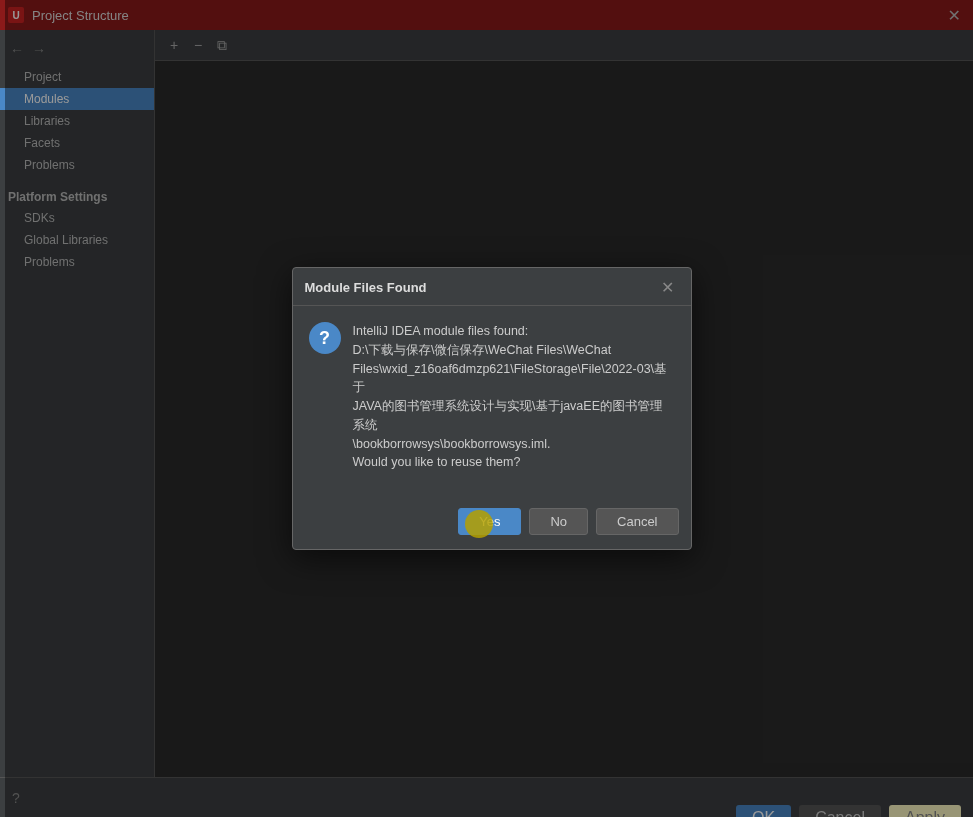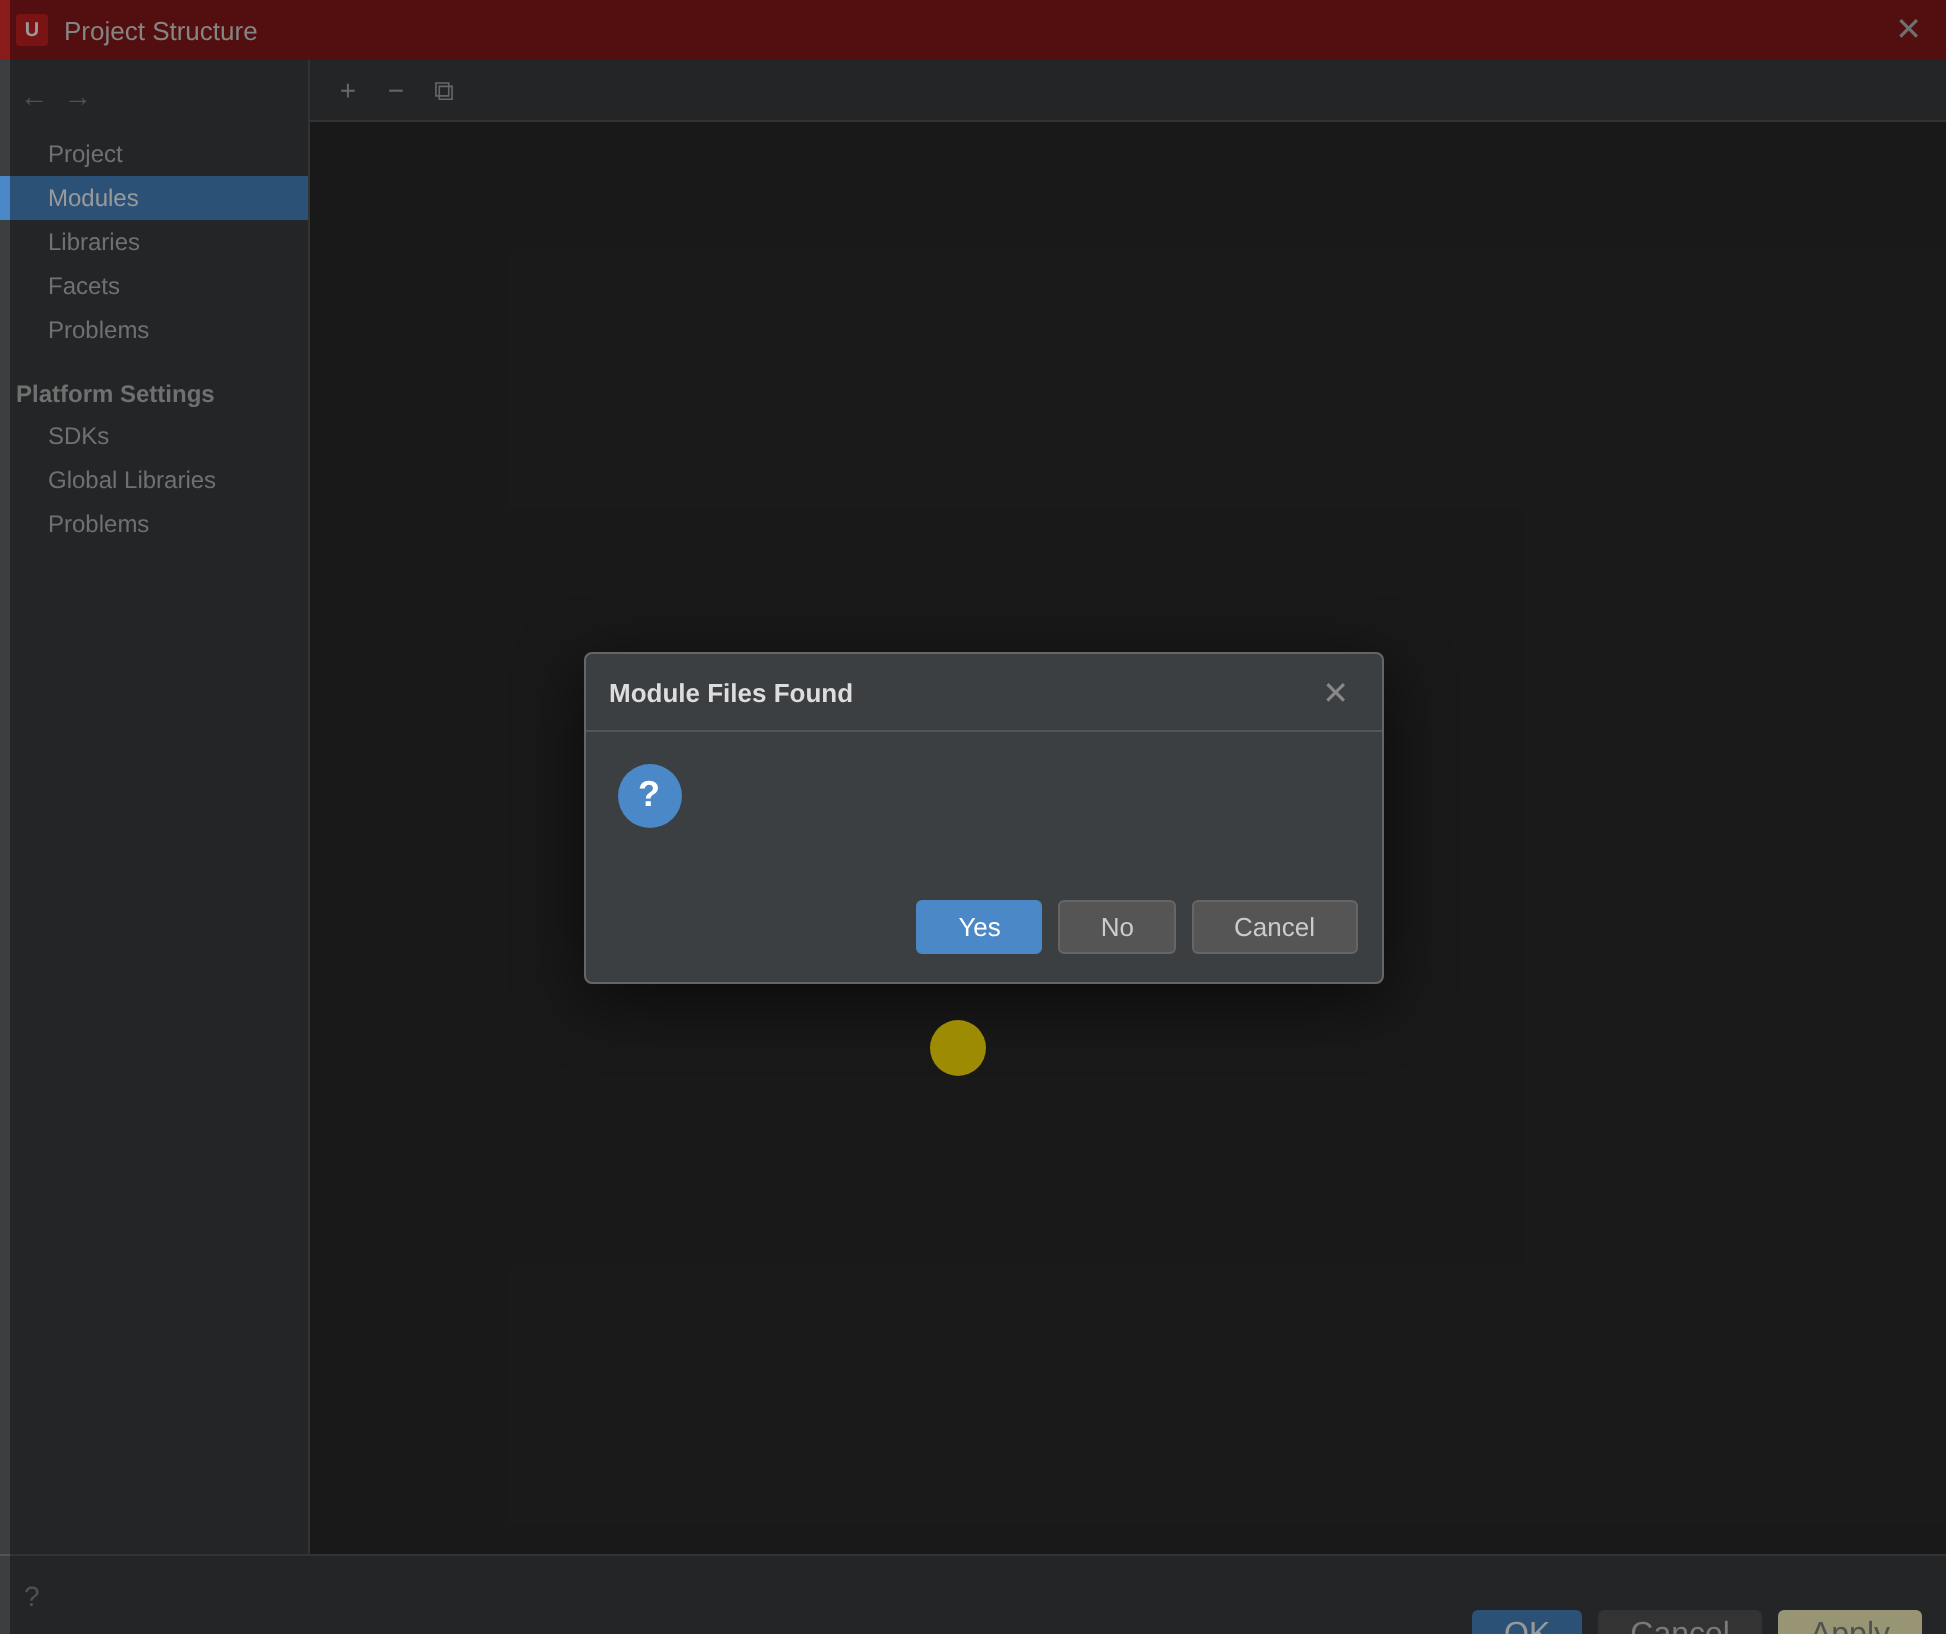--- a/index.html
+++ b/index.html
@@ -354,20 +354,23 @@
 <div class="modal-overlay">
   <div class="dialog">
     <div class="dialog-header">
       <span class="dialog-title">Module Files Found</span>
       <span class="dialog-close">✕</span>
     </div>
     <div class="dialog-body">
       <div class="dialog-icon">
         <span>?</span>
       </div>
+      <div class="dialog-message">
+        <span>IntelliJ IDEA module files found:<br>D:\下载与保存\微信保存\WeChat Files\WeChat<br>Files\wxid_z16oaf6dmzp621\FileStorage\File\2022-03\基于<br>JAVA的图书管理系统设计与实现\基于javaEE的图书管理系统<br>\bookborrowsys\bookborrowsys.iml.<br>Would you like to reuse them?</span>
+      </div>
     </div>
     <div class="dialog-footer">
       <button class="dialog-btn yes">Yes</button>
       <button class="dialog-btn no">No</button>
       <button class="dialog-btn cancel">Cancel</button>
     </div>
   </div>
 </div>
 
 <div class="cursor-dot" id="cursor-dot" style="left: 479px; top: 524px;"></div>

